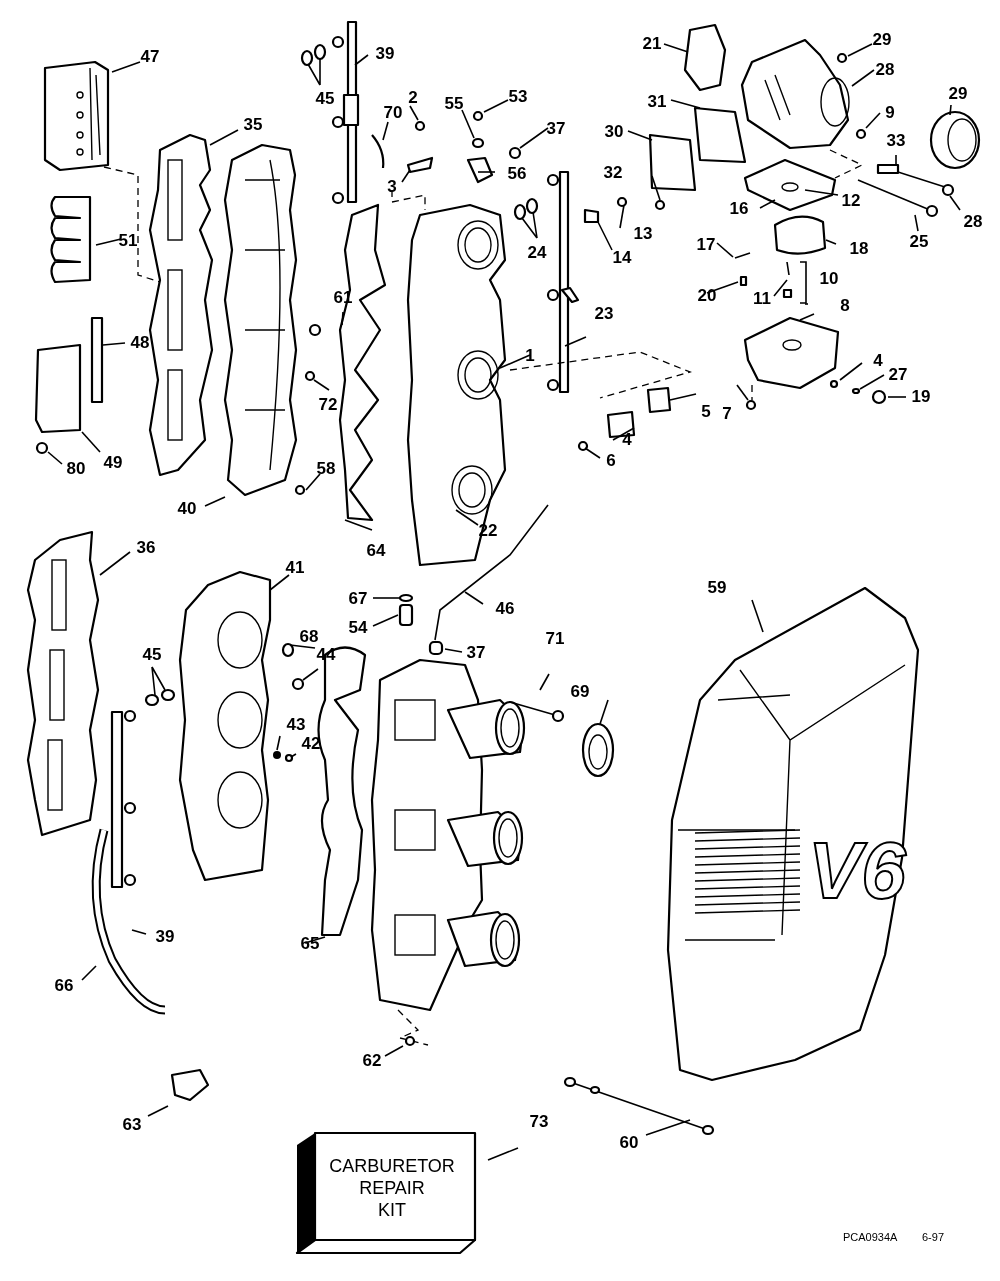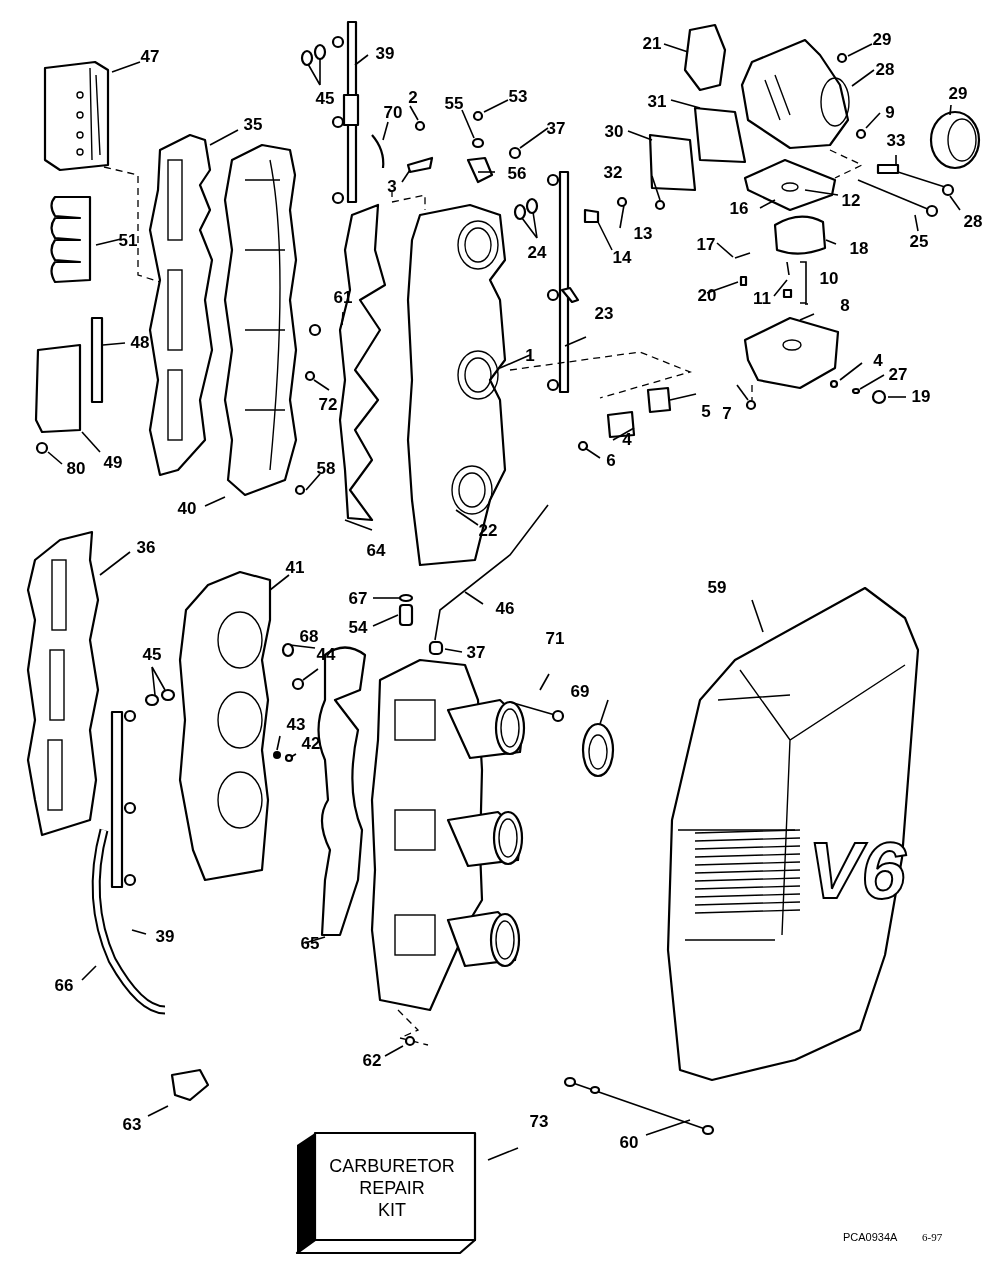--- a/index.html
+++ b/index.html
@@ -10,21 +10,21 @@
   .thin { fill:none; stroke:#000; stroke-width:1.4; }
   .dash { fill:none; stroke:#000; stroke-width:1.3; stroke-dasharray:7 5; }
   .lead { stroke:#000; stroke-width:1.6; fill:none; }
   .blk { fill:#000; }
   .callout { position:absolute; font-weight:bold; font-size:17px; color:#000;
              transform:translate(-50%,-50%); white-space:nowrap; line-height:1; }
   #kit-text { position:absolute; left:313px; top:1155px; width:158px; text-align:center;
               font-size:18px; line-height:22px; color:#000; }
   #kit-text span { display:block; }
   #docid { position:absolute; left:843px; top:1231px; font-size:11px; color:#000; }
-  #docdate { position:absolute; left:922px; top:1231px; font-size:11px; color:#000;font-family:Liberation Serif, serif; }
+  #docdate { position:absolute; left:922px; top:1231px; font-size:11px; color:#000; }
 </style>
 </head>
 <body>
 
 <svg id="art" viewBox="0 0 1000 1281" xmlns="http://www.w3.org/2000/svg">
 
   <g>
     <path class="part" d="M45 68 L95 62 L108 70 L108 165 L60 170 L45 160 Z"></path>
     <path class="thin" d="M90 68 L92 160 M96 75 L100 155"></path>
     <circle class="thin" cx="80" cy="95" r="3"></circle>

